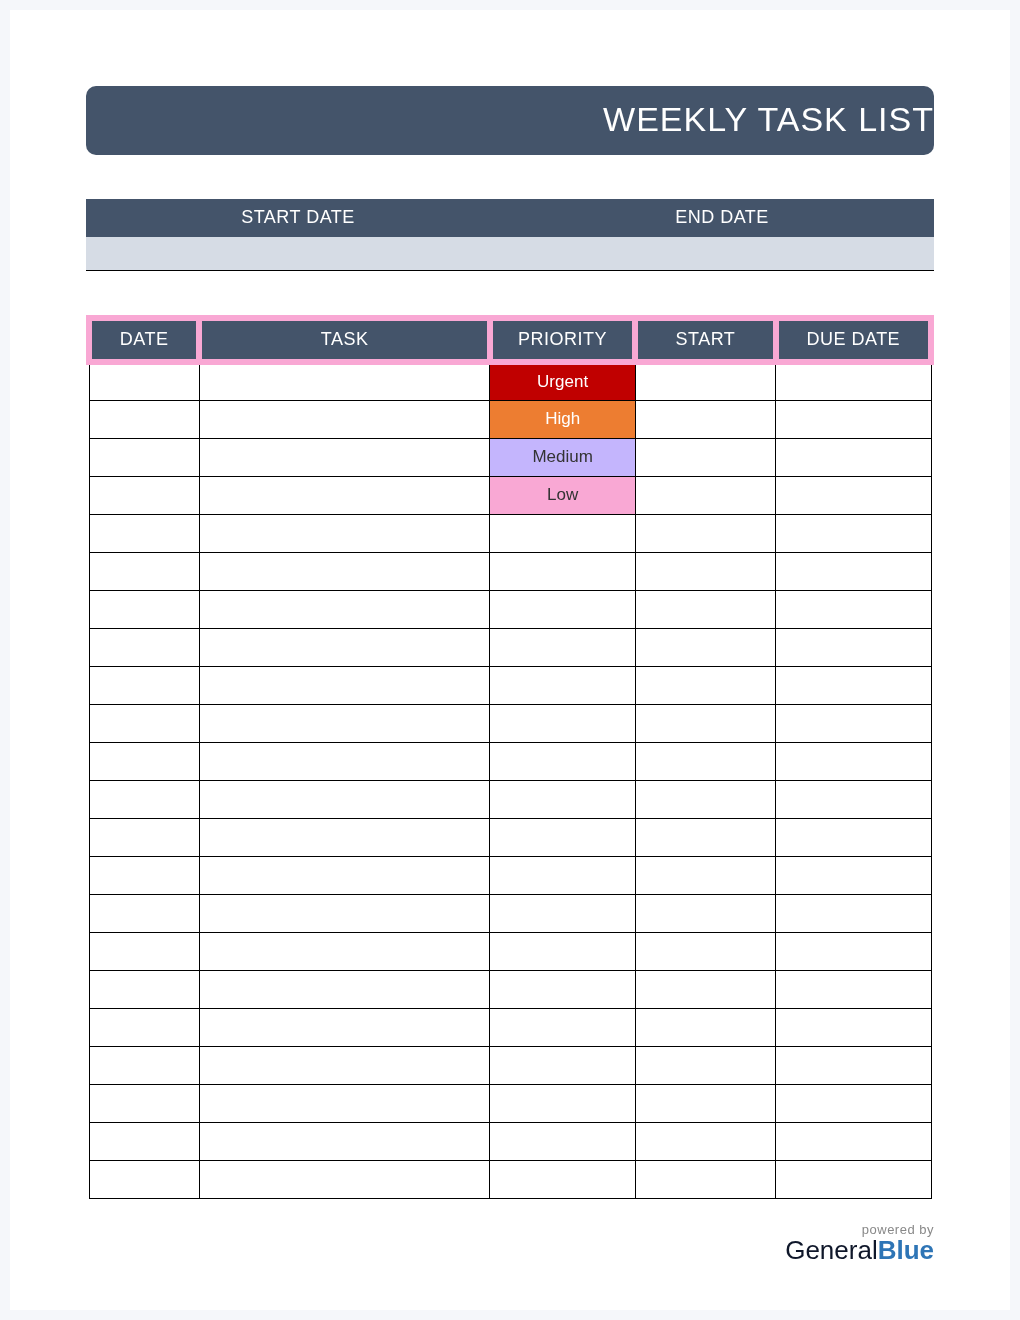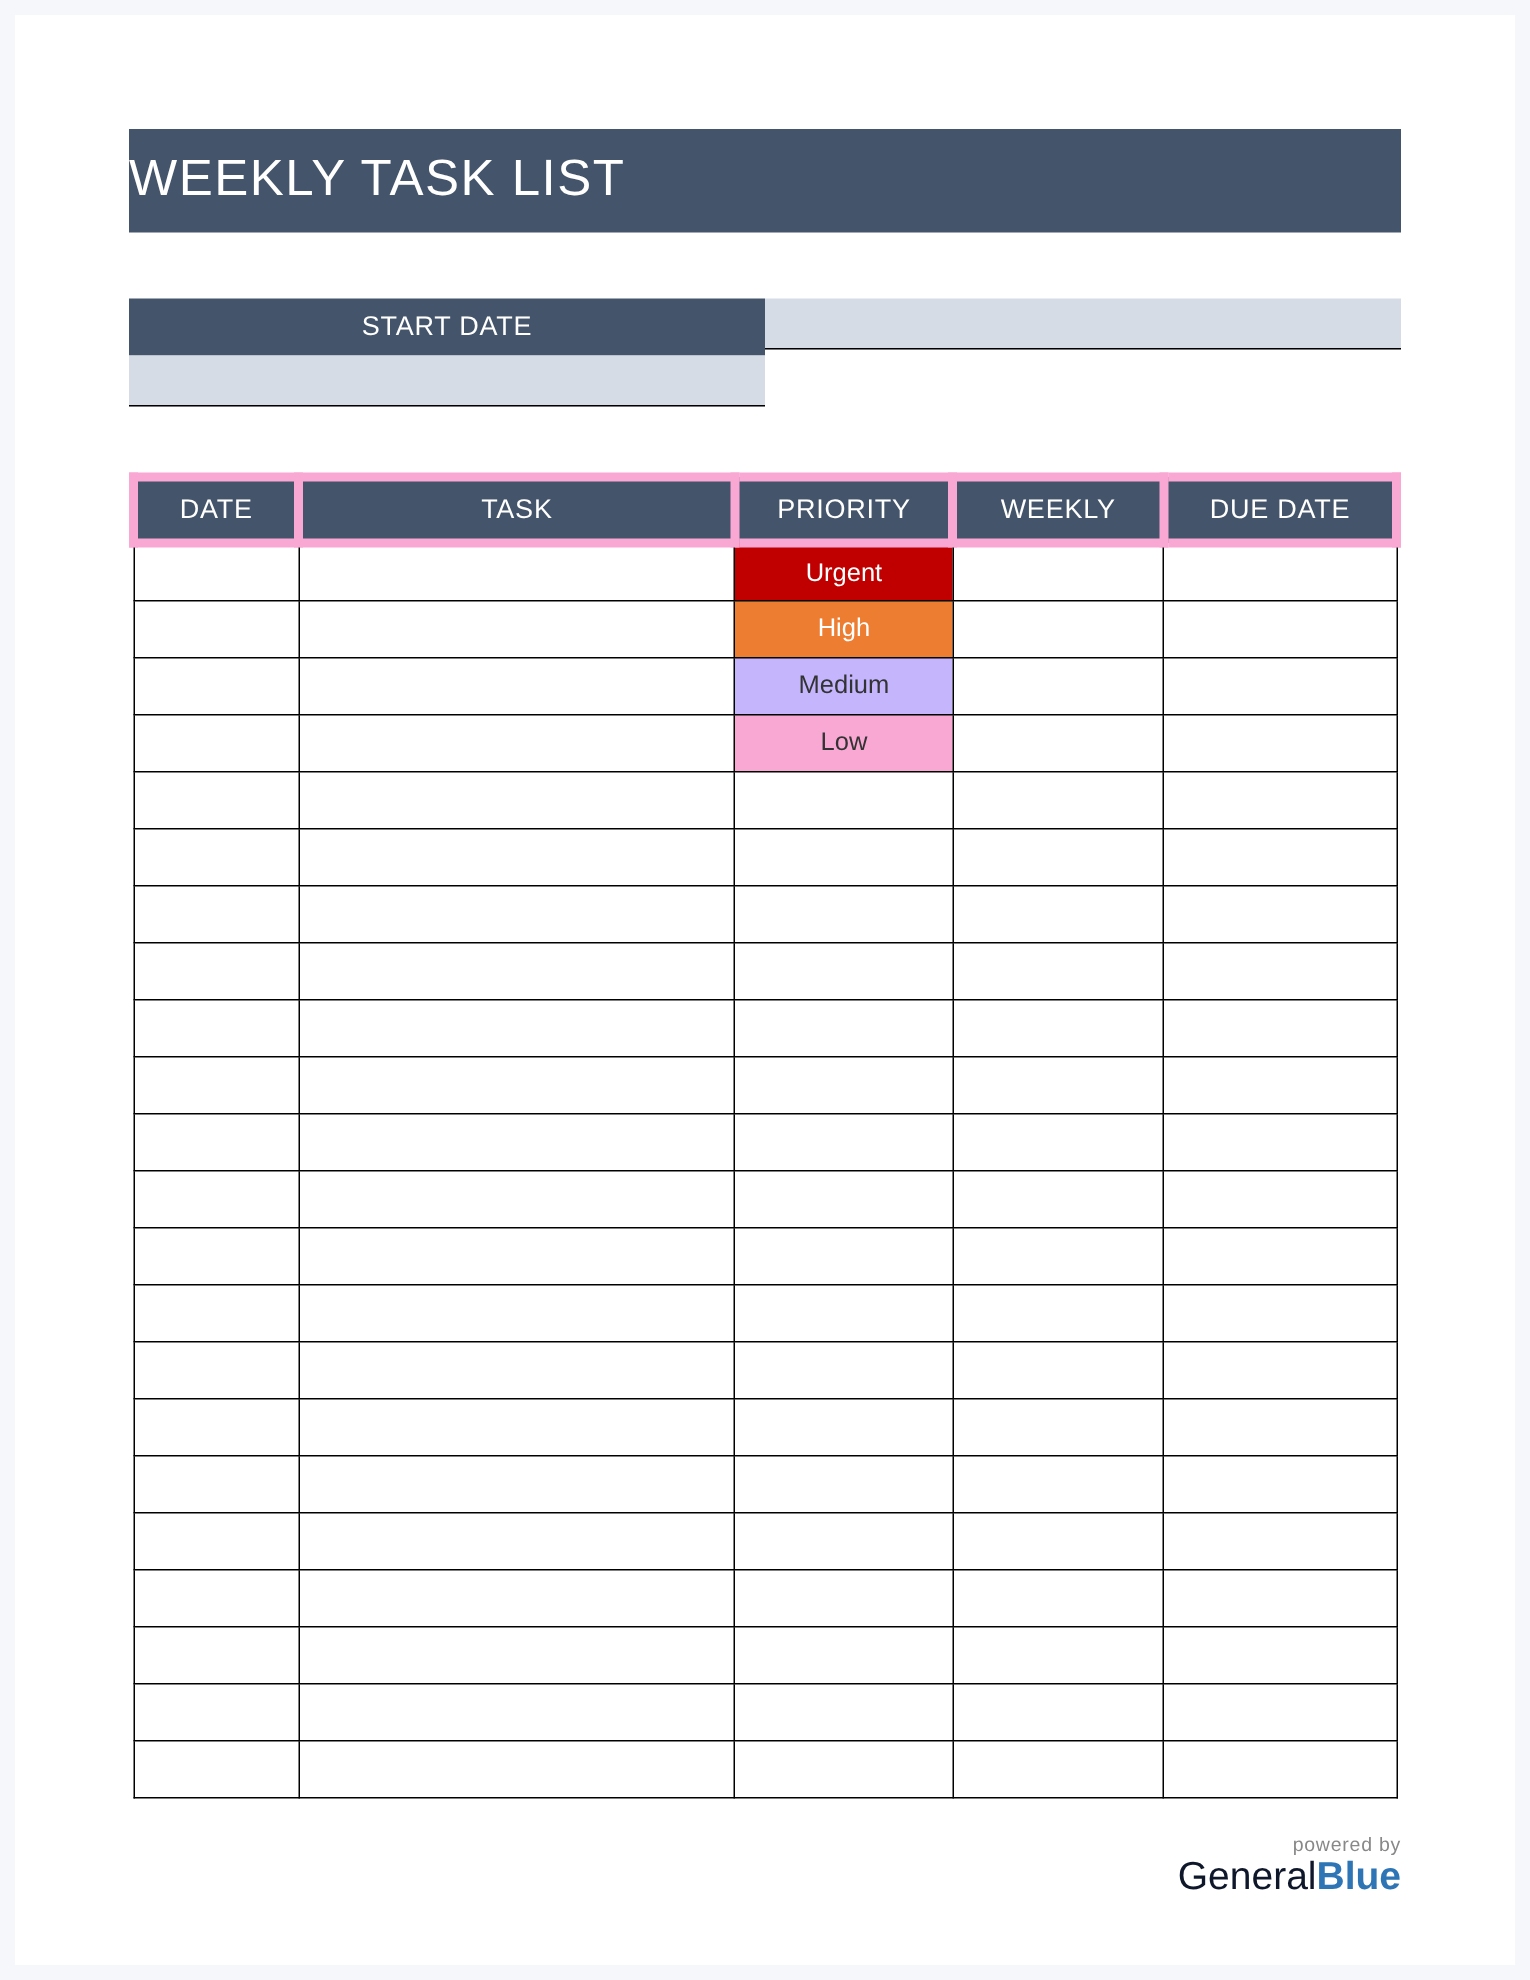--- a/index.html
+++ b/index.html
@@ -18,23 +18,24 @@
     width: 1000px;
     height: 1300px;
     padding: 76px 76px 0 76px;
     position: relative;
   }
   .title-bar {
     background: #44546a;
     color: #ffffff;
     font-size: 34px;
     letter-spacing: 1px;
-    text-align: left;
+    text-align: right;
     padding: 14px 0 16px 0;
     font-weight: 400;
+    border-radius: 10px;
   }
   .date-row {
     display: flex;
     justify-content: space-between;
     margin-top: 44px;
   }
   .date-box {
     width: 459px;
   }
   .date-header {
@@ -108,38 +109,39 @@
 <div class="page">
 
   <div class="title-bar">WEEKLY TASK LIST</div>
 
   <div class="date-row">
     <div class="date-box">
       <div class="date-header">START DATE</div>
       <div class="date-value"></div>
     </div>
     <div class="date-box">
+      <div class="date-header">END DATE</div>
       <div class="date-value"></div>
     </div>
   </div>
 
   <table class="task-table">
     <colgroup>
       <col class="col-date">
         <col class="col-task">
         <col class="col-prio">
         <col class="col-status">
         <col class="col-due">
     </colgroup>
     <thead>
       <tr>
         <th>DATE</th>
         <th>TASK</th>
         <th>PRIORITY</th>
-        <th>WEEKLY</th>
+        <th>START</th>
         <th>DUE DATE</th>
       </tr>
     </thead>
     <tbody id="task-body">
         <tr>
           <td></td>
           <td></td>
           <td class="p-urgent">Urgent</td>
           <td></td>
           <td></td>

